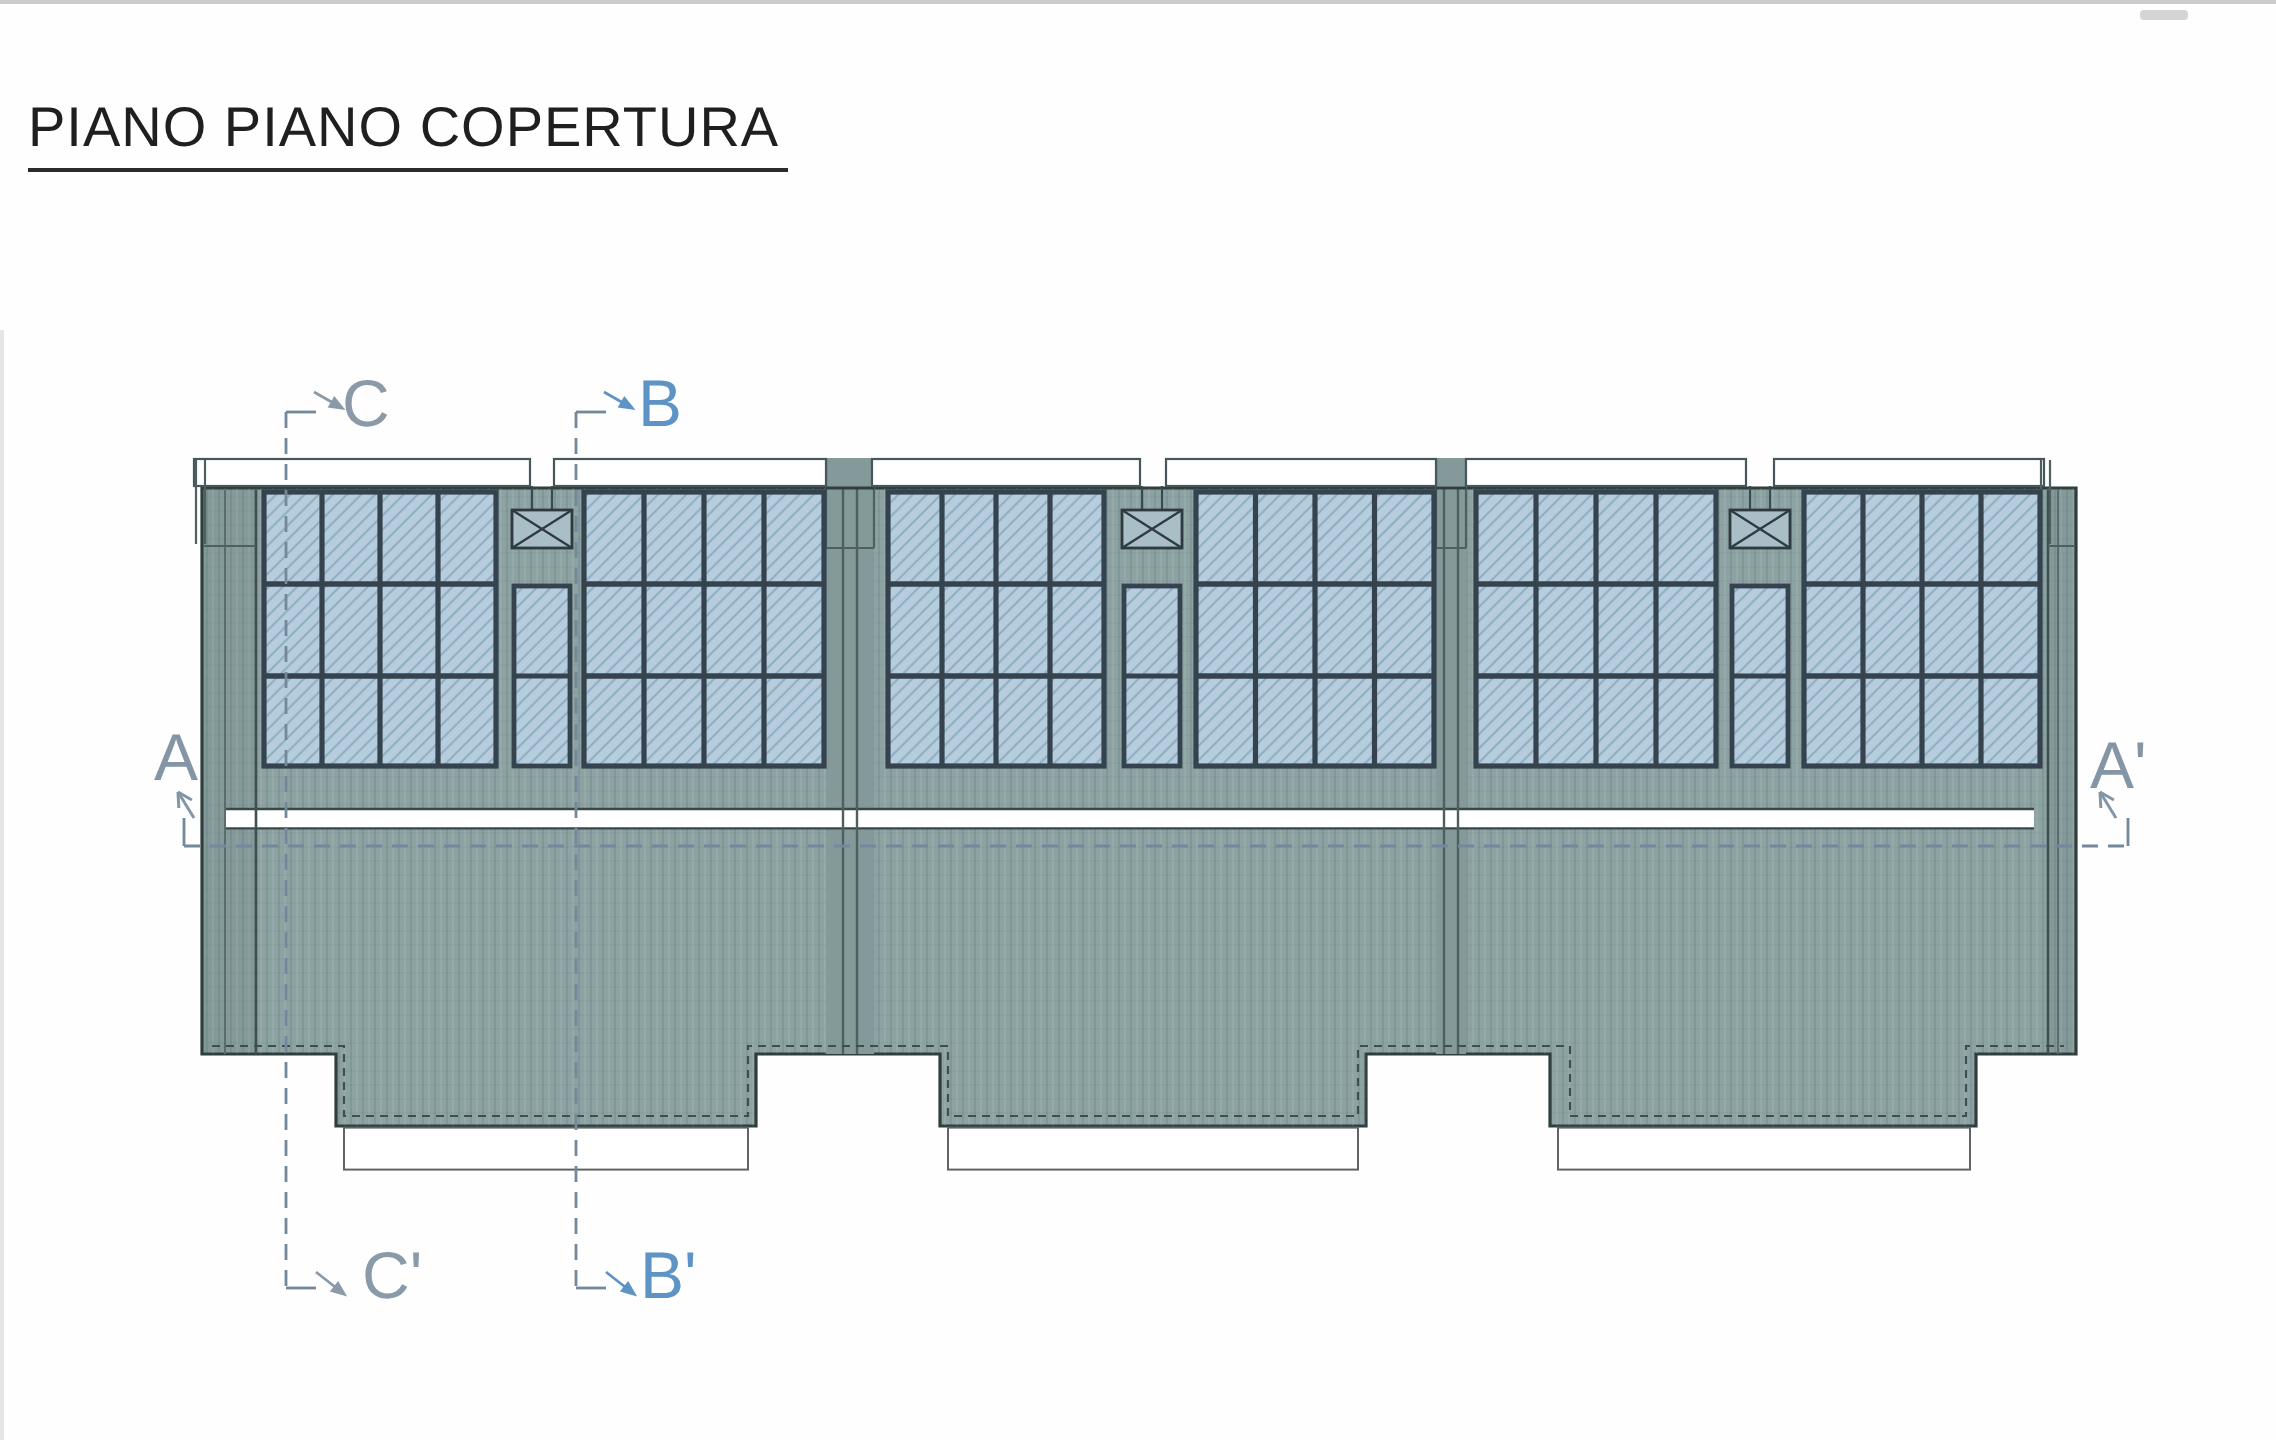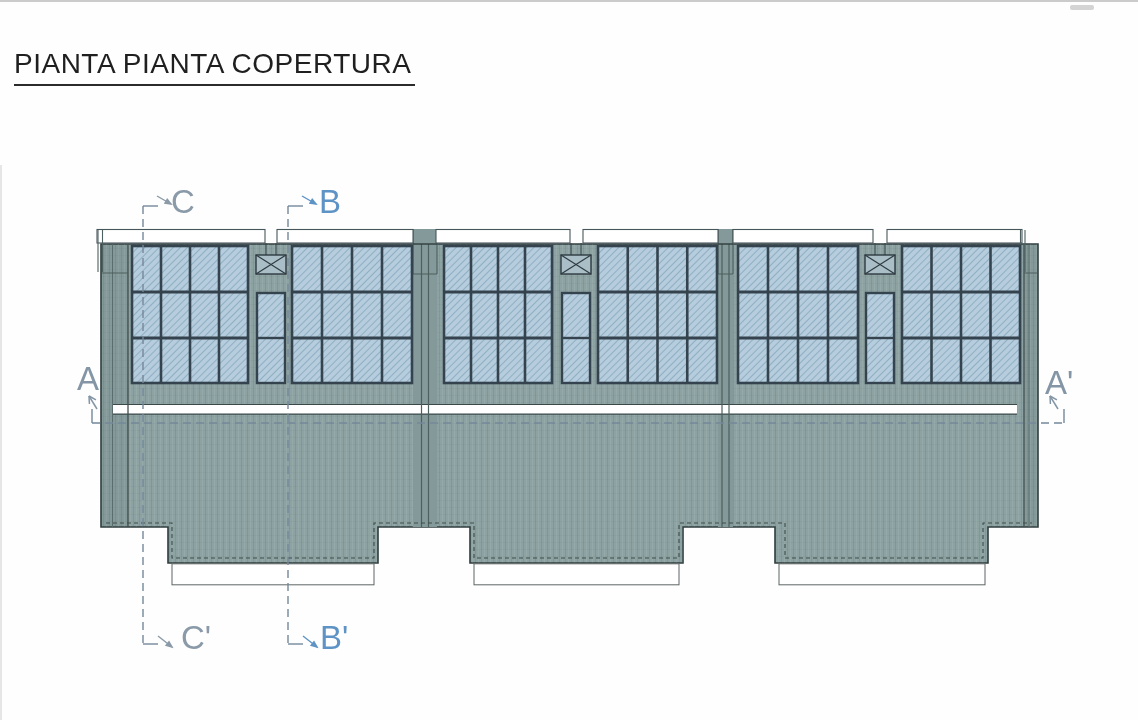--- a/index.html
+++ b/index.html
@@ -14,21 +14,21 @@
   .slabel{font-size:33px;font-family:"Liberation Sans",sans-serif;}
 </style>
 </head>
 <body>
 
 <div id="canvas">
   <div class="scan-top"></div>
   <div class="scan-corner"></div>
   <div class="scan-left"></div>
 
-  <div class="title">PIANTA PIANTA COPERTURA</div>
+  <div class="title">PIANO PIANO COPERTURA</div>
 
   <svg class="plan" width="1138" height="720" viewBox="0 0 1138 720">
     <defs>
       <pattern id="hatch" patternUnits="userSpaceOnUse" width="5" height="5" patternTransform="rotate(45)">
         <line x1="2.5" y1="0" x2="2.5" y2="5" stroke="#8fafc4" stroke-width="1.1"></line>
       </pattern>
       <pattern id="rooftex" patternUnits="userSpaceOnUse" width="6" height="7">
         <line x1="1.5" y1="0" x2="1.5" y2="7" stroke="rgba(55,75,75,0.13)" stroke-width="1"></line>
         <line x1="4.5" y1="0" x2="4.5" y2="7" stroke="rgba(255,255,255,0.07)" stroke-width="1"></line>
         <line x1="0" y1="3.5" x2="6" y2="3.5" stroke="rgba(55,75,75,0.05)" stroke-width="1"></line>

